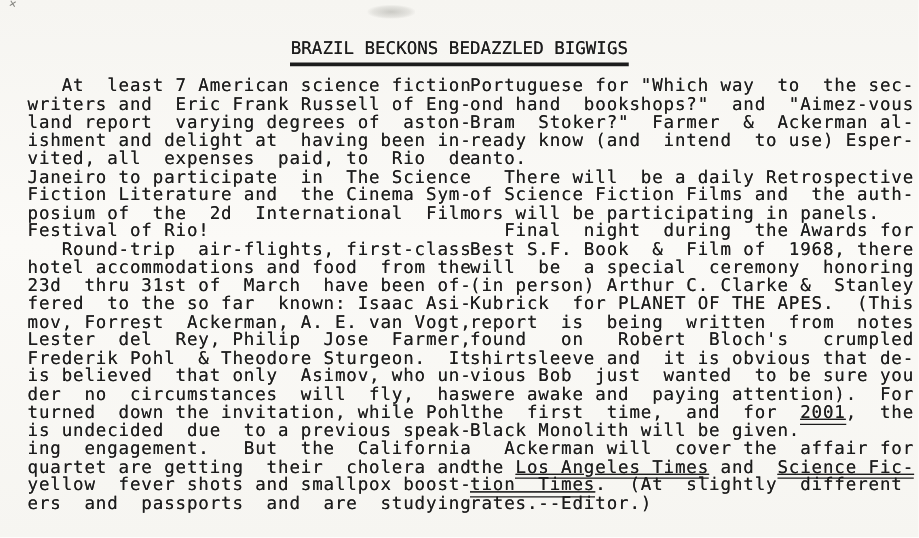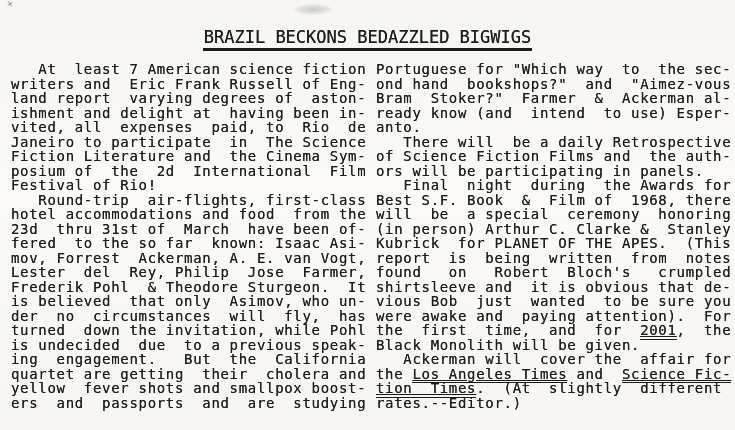--- a/index.html
+++ b/index.html
@@ -20,38 +20,38 @@
   .title-wrap {
     position: absolute;
     top: 28px;
     left: 0;
     width: 735px;
     text-align: center;
     pointer-events: none;
   }
   .title {
     display: inline-block;
-    font-size: 17px;
+    font-size: 14px;
     line-height: 19px;
     letter-spacing: 0px;
     padding: 0 1px 1px 1px;
     border-bottom: 3px solid var(--ink, #1c1c1c);
     text-shadow: 0 0 0.5px rgba(25,25,25,0.85);
     white-space: pre;
   }
   .col {
     position: absolute;
     top: 62px;
     font-size: 14px;
     line-height: 14.5px;
     letter-spacing: 0.68px;
     white-space: pre;
     text-shadow: 0 0 0.5px rgba(25,25,25,0.8);
   }
-  .col-left  { left: 11px; }
+  .col-left  { left: 22px; }
   .col-right { left: 376px; }
   .line { height: 14.5px; }
   .u {
     border-bottom: 1.6px solid var(--ink, #1c1c1c);
     padding-bottom: 0.5px;
     text-decoration: underline;
   }
   
   .speck {
     position: absolute;

